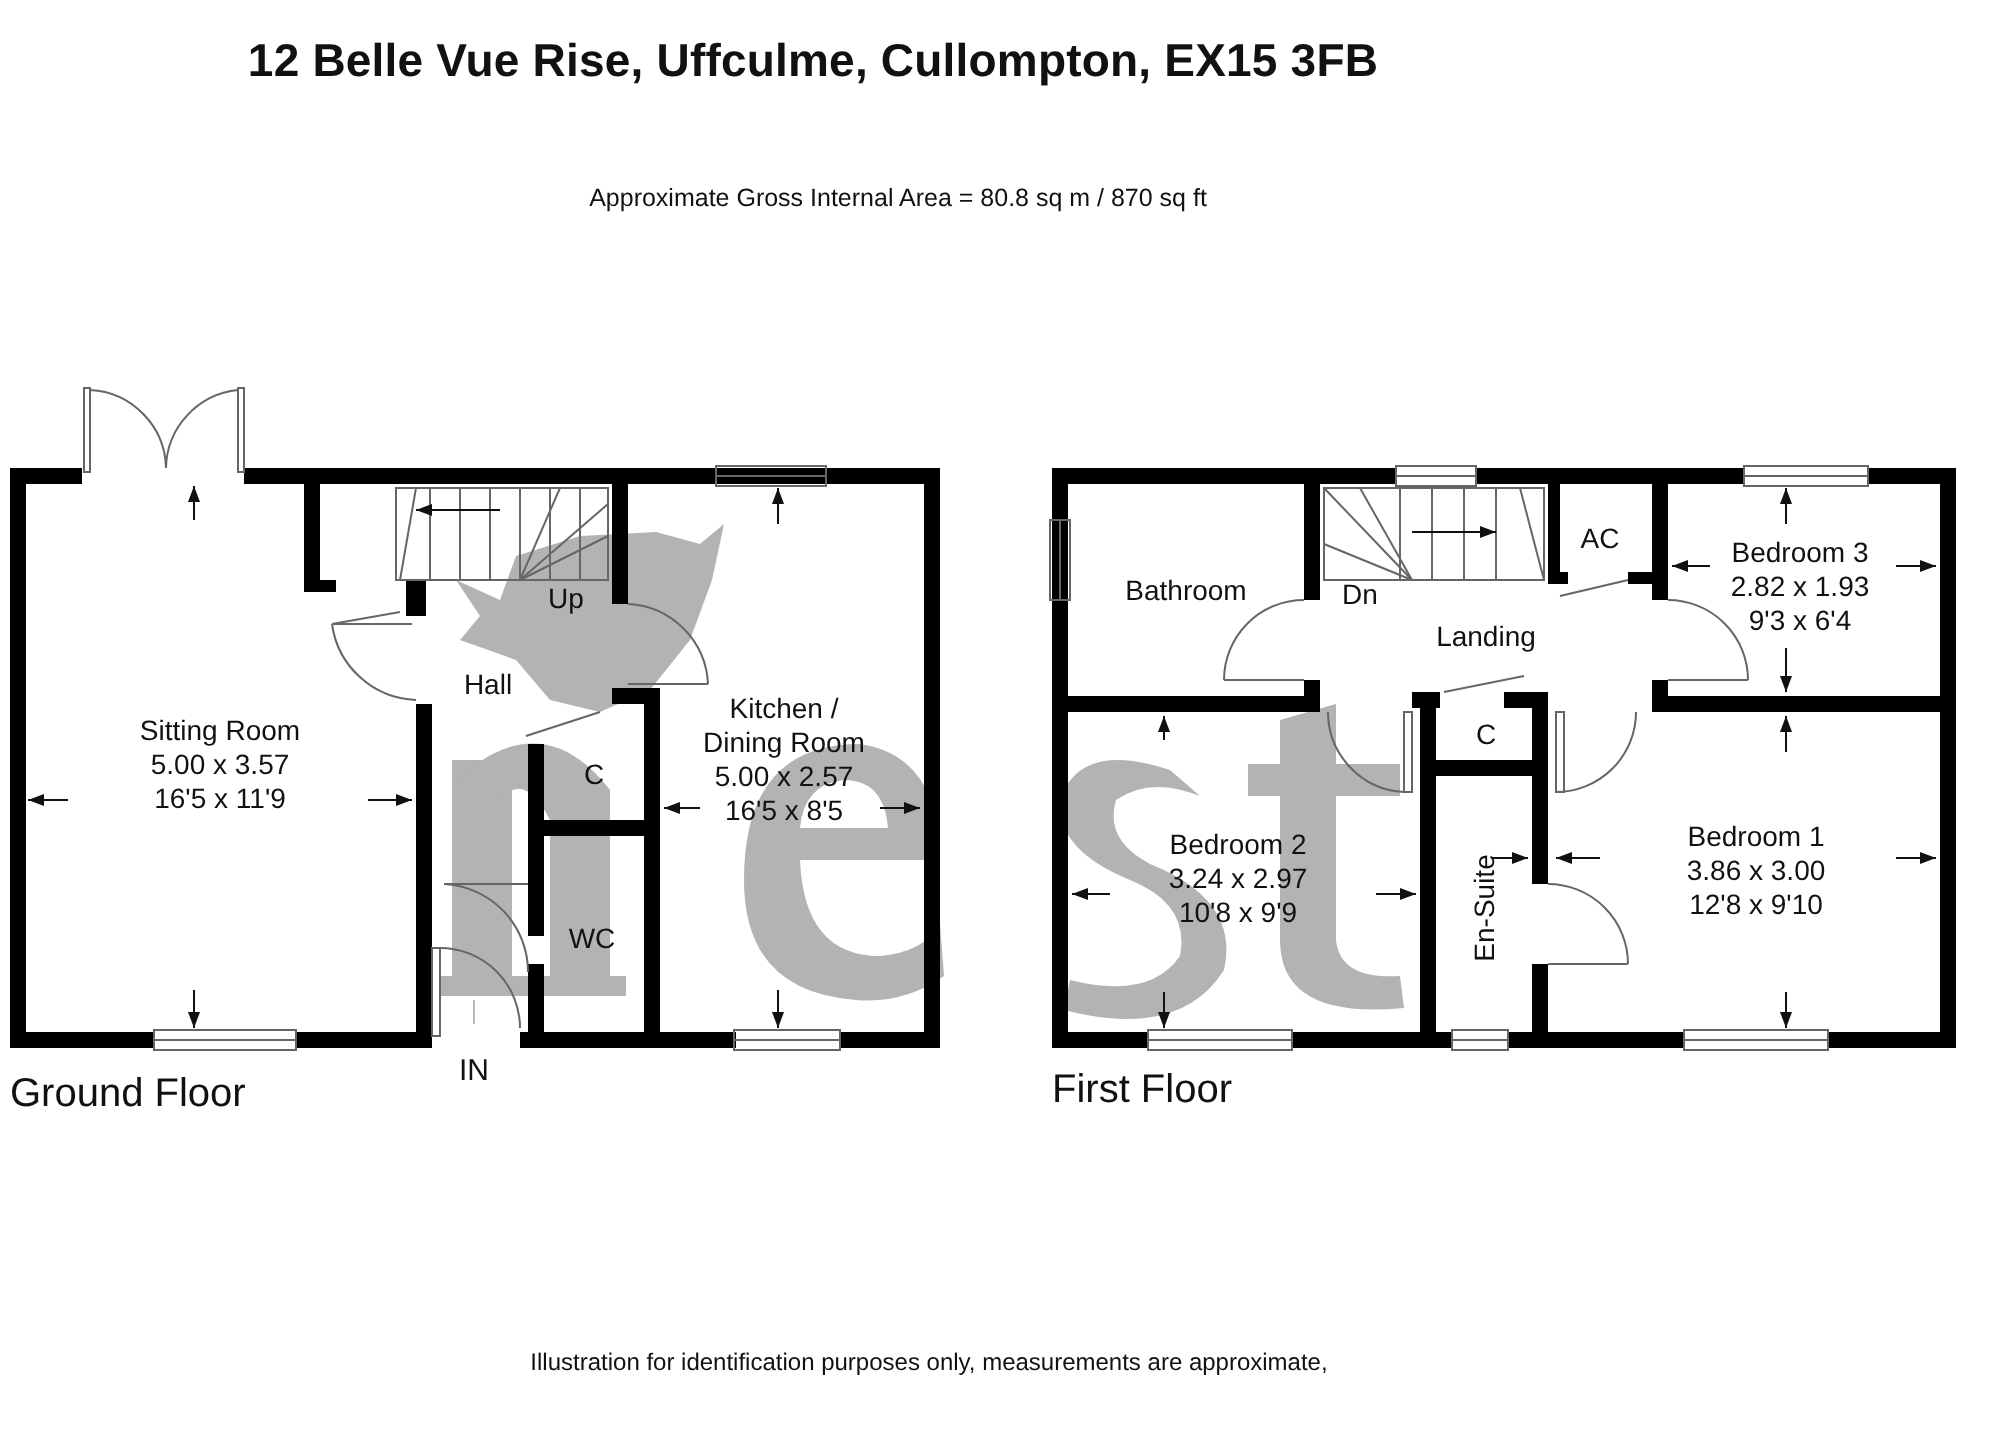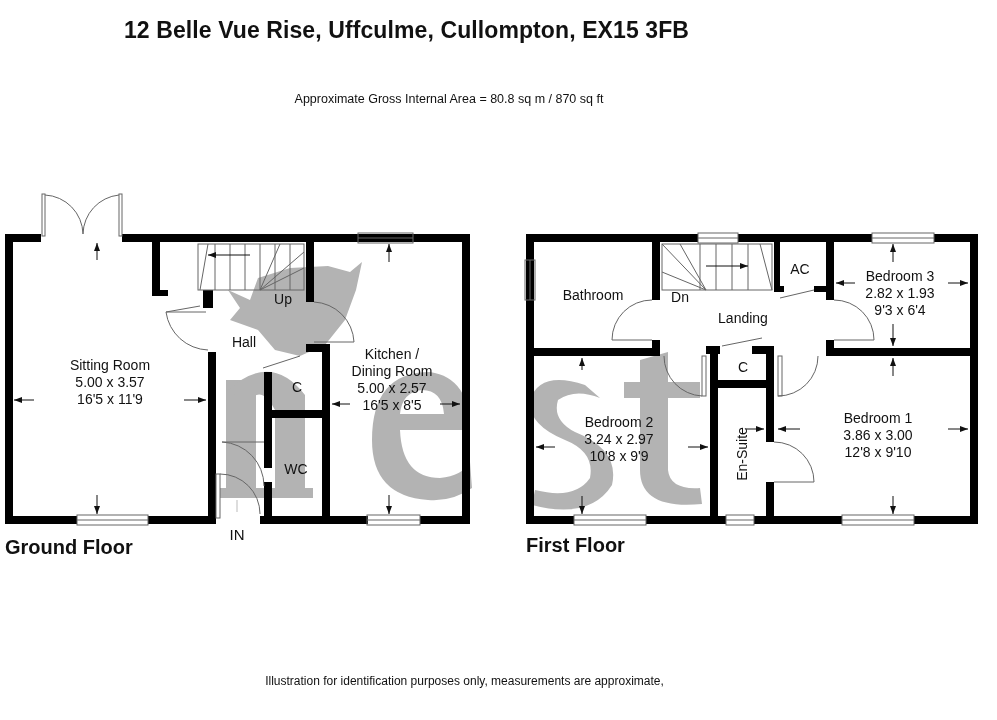--- a/index.html
+++ b/index.html
@@ -2,21 +2,21 @@
 <html><head>
   <meta charset="utf-8">
   <style>
     html, body { margin: 0; padding: 0; background: #ffffff; }
     body { width: 997px; height: 720px; position: relative; overflow: hidden;
            font-family: "Liberation Sans", sans-serif; color: #111; }
     .title { position: absolute; top: 17px; left: 0; width: 813px; text-align: center;
              font-size: 23px; font-weight: bold; letter-spacing: 0.1px; }
     .subtitle { position: absolute; top: 61px; left: 0; width: 898px; text-align: center;
                 font-size: 12.5px; margin-top: 31px; }
-    .floor-label { position: absolute; font-size: 20px; font-weight: bold; }
+    .floor-label { position: absolute; font-size: 20px; font-weight: normal; }
     .footer { position: absolute; top: 674px; left: 0; width: 929px; text-align: center;
               font-size: 12px; line-height: 15px; }
     svg.plan { position: absolute; left: 0; top: 0; }
     .room-label text, text.rl { font-family: "Liberation Sans", sans-serif; font-size: 14px; fill: #111; }
     .wm { fill: #b3b3b3; }
   </style>
 </head>
 <body>
 
 <div class="title">12 Belle Vue Rise, Uffculme, Cullompton, EX15 3FB</div>

